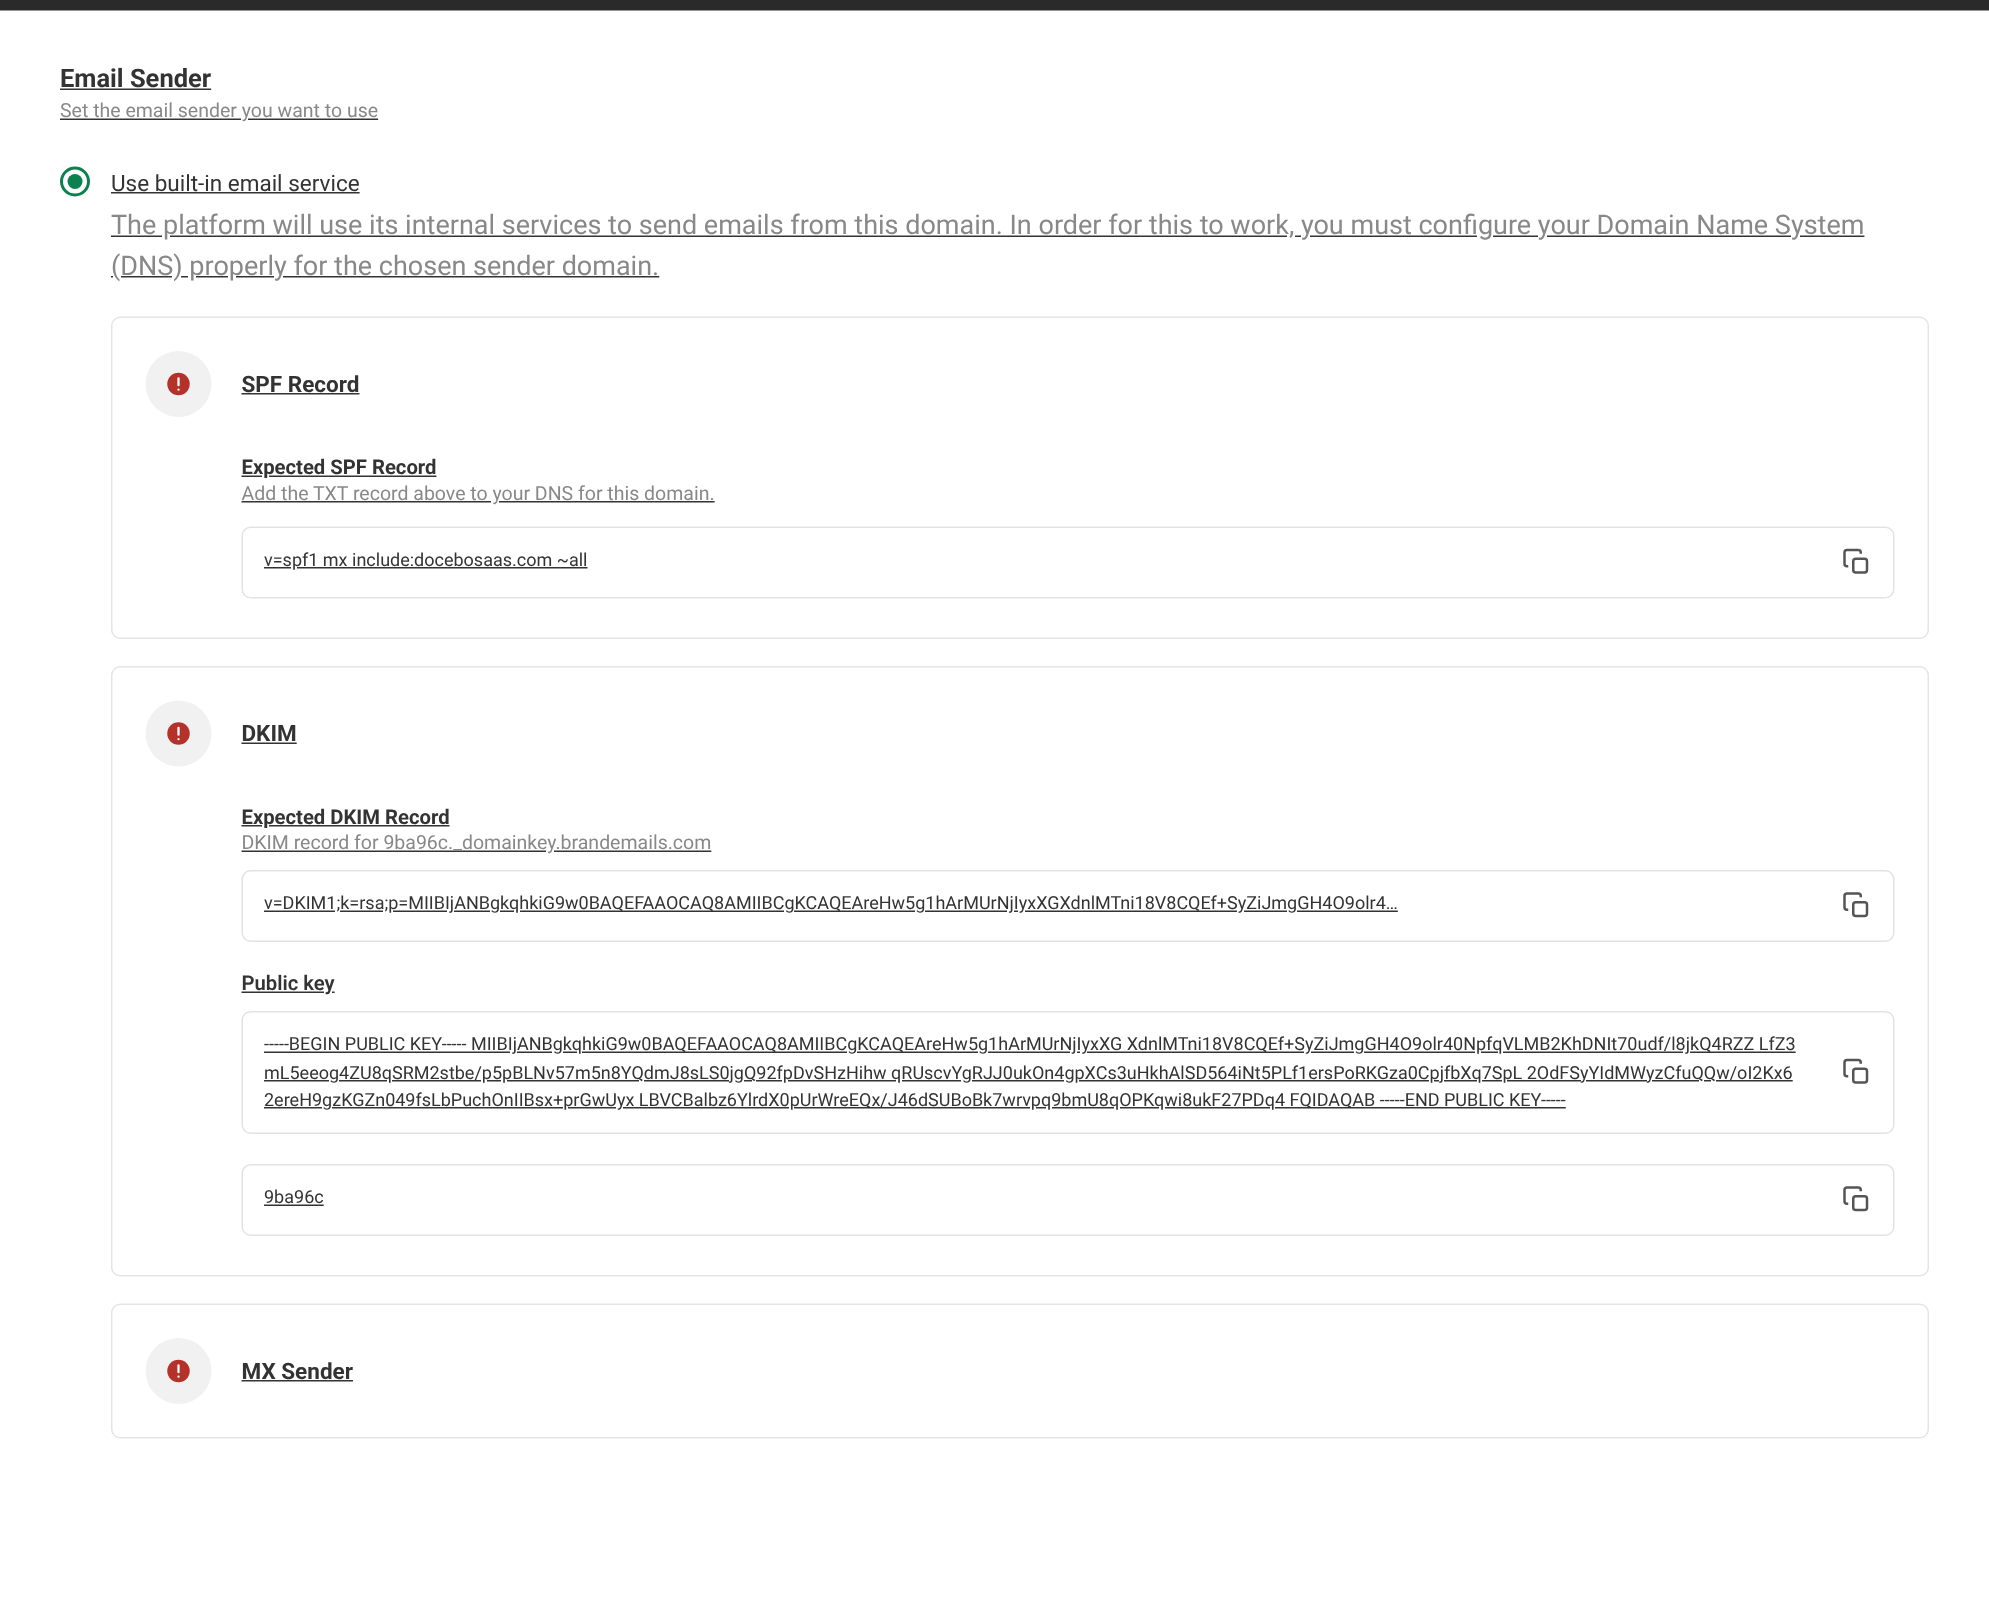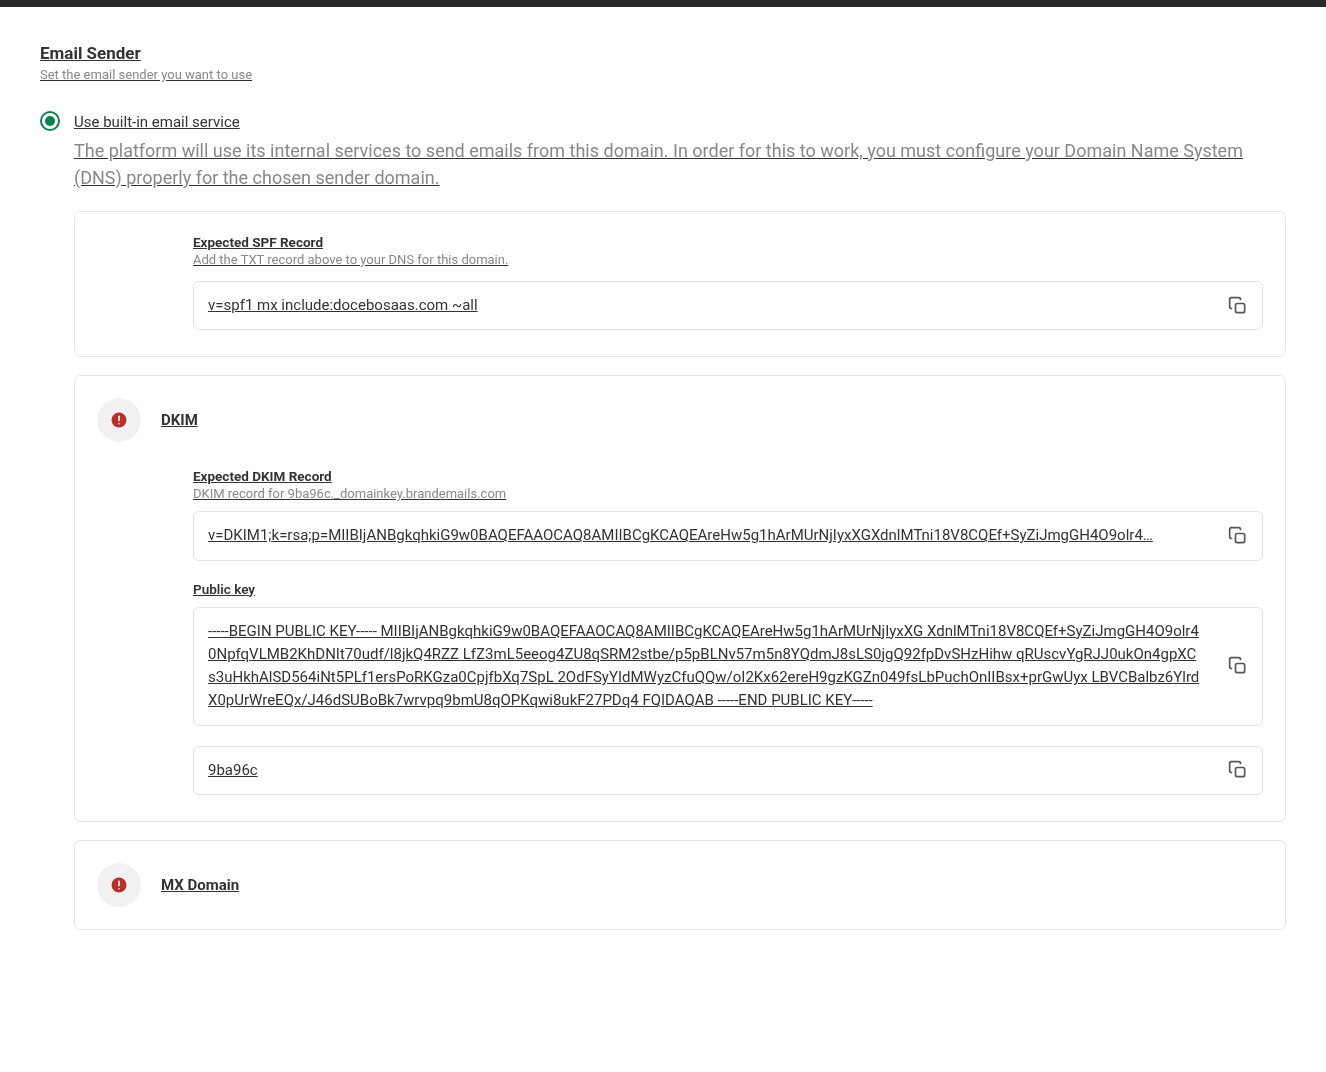--- a/index.html
+++ b/index.html
@@ -91,21 +91,21 @@
     justify-content: center;
     flex-shrink: 0;
   }
   .alert-circle svg { display: block; }
   .record-title {
     font-size: 15px;
     font-weight: 700;
     color: #333;
   }
   .record-body {
-    margin-left: 96px;
+    margin-left: 64px;
   }
   .field-label {
     font-size: 13.5px;
     font-weight: 700;
     color: #333;
     margin-bottom: 2px;
   }
   .field-sub {
     font-size: 13px;
     color: #888;
@@ -116,21 +116,21 @@
     display: flex;
     align-items: stretch;
     border: 1px solid #e3e3e3;
     border-radius: 6px;
     background: #fff;
     min-height: 48px;
   }
   .value-text {
     flex: 1;
     padding: 12px 14px;
-    font-size: 15px;
+    font-size: 12px;
     color: #333;
     word-break: break-all;
     white-space: normal;
     line-height: 1.55;
     overflow: hidden;
   }
   .value-text.truncate {
     white-space: nowrap;
     text-overflow: ellipsis;
   }
@@ -157,46 +157,56 @@
 
   <div class="radio-row">
     <div class="radio-outer">
       <div class="radio-inner"></div>
     </div>
     <div class="radio-label">Use built-in email service</div>
   </div>
   <div class="radio-desc">The platform will use its internal services to send emails from this domain. In order for this to work, you must configure your Domain Name System (DNS) properly for the chosen sender domain.</div>
 
   <div class="records-container">
-
-    <div class="record-card">
-      <div class="record-body">
-        <div class="field-label">Expected SPF Record</div>
-        <div class="field-sub">Add the TXT record above to your DNS for this domain.</div>
-        <div class="value-row">
-          <div class="value-text truncate">v=spf1 mx include:docebosaas.com ~all</div>
-          <div class="copy-btn">
-            <svg width="20" height="20" viewBox="0 0 24 24" fill="none" stroke="currentColor" stroke-width="2">
-              <rect x="9" y="9" width="11" height="11" rx="2"></rect>
-              <path d="M5 15H4a2 2 0 0 1-2-2V4a2 2 0 0 1 2-2h9a2 2 0 0 1 2 2v1"></path>
-            </svg>
-          </div>
-        </div>
-      </div>
-    </div>
 
     <div class="record-card">
       <div class="record-header">
         <div class="alert-circle">
           <svg width="18" height="18" viewBox="0 0 24 24" fill="none">
             <circle cx="12" cy="12" r="10" fill="#b5322b"></circle>
             <rect x="11" y="6" width="2" height="8" rx="1" fill="#fff"></rect>
             <rect x="11" y="16" width="2" height="2" rx="1" fill="#fff"></rect>
           </svg>
         </div>
+        <div class="record-title">SPF Record</div>
+      </div>
+      <div class="record-body">
+        <div class="field-label">Expected SPF Record</div>
+        <div class="field-sub">Add the TXT record above to your DNS for this domain.</div>
+        <div class="value-row">
+          <div class="value-text truncate">v=spf1 mx include:docebosaas.com ~all</div>
+          <div class="copy-btn">
+            <svg width="20" height="20" viewBox="0 0 24 24" fill="none" stroke="currentColor" stroke-width="2">
+              <rect x="9" y="9" width="11" height="11" rx="2"></rect>
+              <path d="M5 15H4a2 2 0 0 1-2-2V4a2 2 0 0 1 2-2h9a2 2 0 0 1 2 2v1"></path>
+            </svg>
+          </div>
+        </div>
+      </div>
+    </div>
+
+    <div class="record-card">
+      <div class="record-header">
+        <div class="alert-circle">
+          <svg width="18" height="18" viewBox="0 0 24 24" fill="none">
+            <circle cx="12" cy="12" r="10" fill="#b5322b"></circle>
+            <rect x="11" y="6" width="2" height="8" rx="1" fill="#fff"></rect>
+            <rect x="11" y="16" width="2" height="2" rx="1" fill="#fff"></rect>
+          </svg>
+        </div>
         <div class="record-title">DKIM</div>
       </div>
       <div class="record-body">
         <div class="field-label">Expected DKIM Record</div>
         <div class="field-sub tight">DKIM record for 9ba96c._domainkey.brandemails.com</div>
         <div class="value-row">
           <div class="value-text truncate">v=DKIM1;k=rsa;p=MIIBIjANBgkqhkiG9w0BAQEFAAOCAQ8AMIIBCgKCAQEAreHw5g1hArMUrNjIyxXGXdnlMTni18V8CQEf+SyZiJmgGH4O9olr4…</div>
           <div class="copy-btn">
             <svg width="20" height="20" viewBox="0 0 24 24" fill="none" stroke="currentColor" stroke-width="2">
               <rect x="9" y="9" width="11" height="11" rx="2"></rect>
@@ -234,18 +244,18 @@
 
     <div class="record-card last-card">
       <div class="record-header">
         <div class="alert-circle">
           <svg width="18" height="18" viewBox="0 0 24 24" fill="none">
             <circle cx="12" cy="12" r="10" fill="#b5322b"></circle>
             <rect x="11" y="6" width="2" height="8" rx="1" fill="#fff"></rect>
             <rect x="11" y="16" width="2" height="2" rx="1" fill="#fff"></rect>
           </svg>
         </div>
-        <div class="record-title">MX Domain</div>
+        <div class="record-title">MX Sender</div>
       </div>
     </div>
 
   </div>
 </div>
 
 </body></html>

